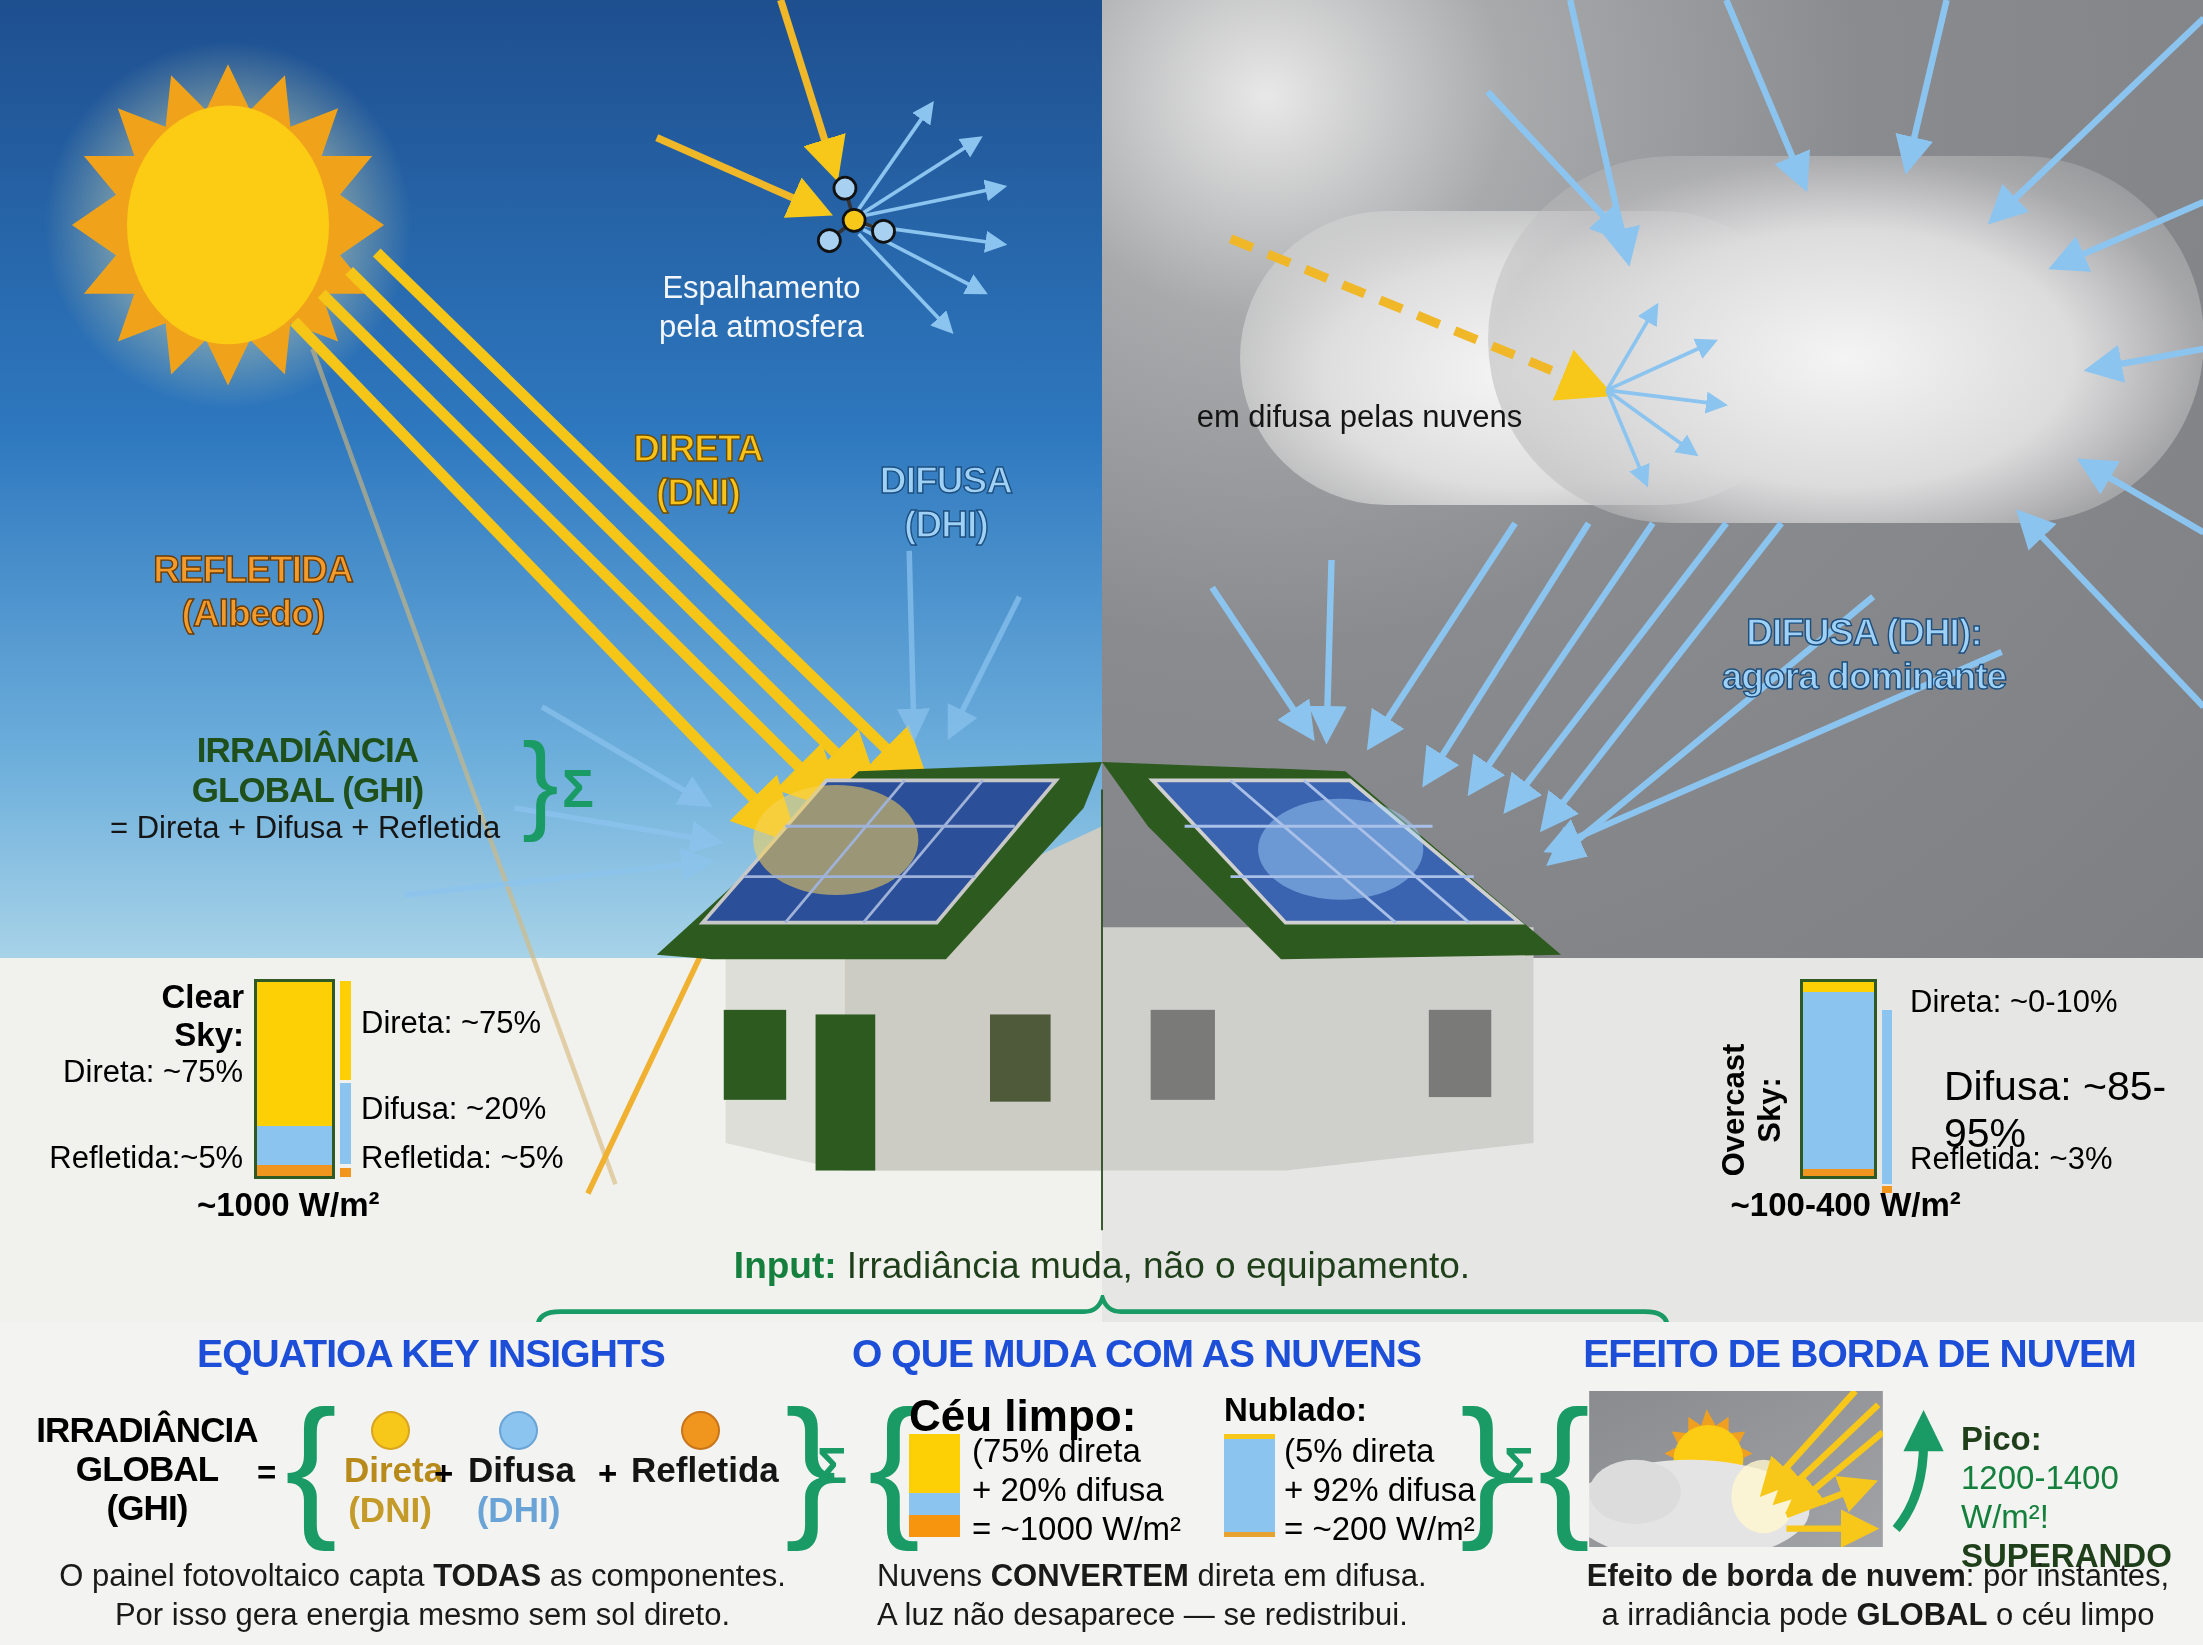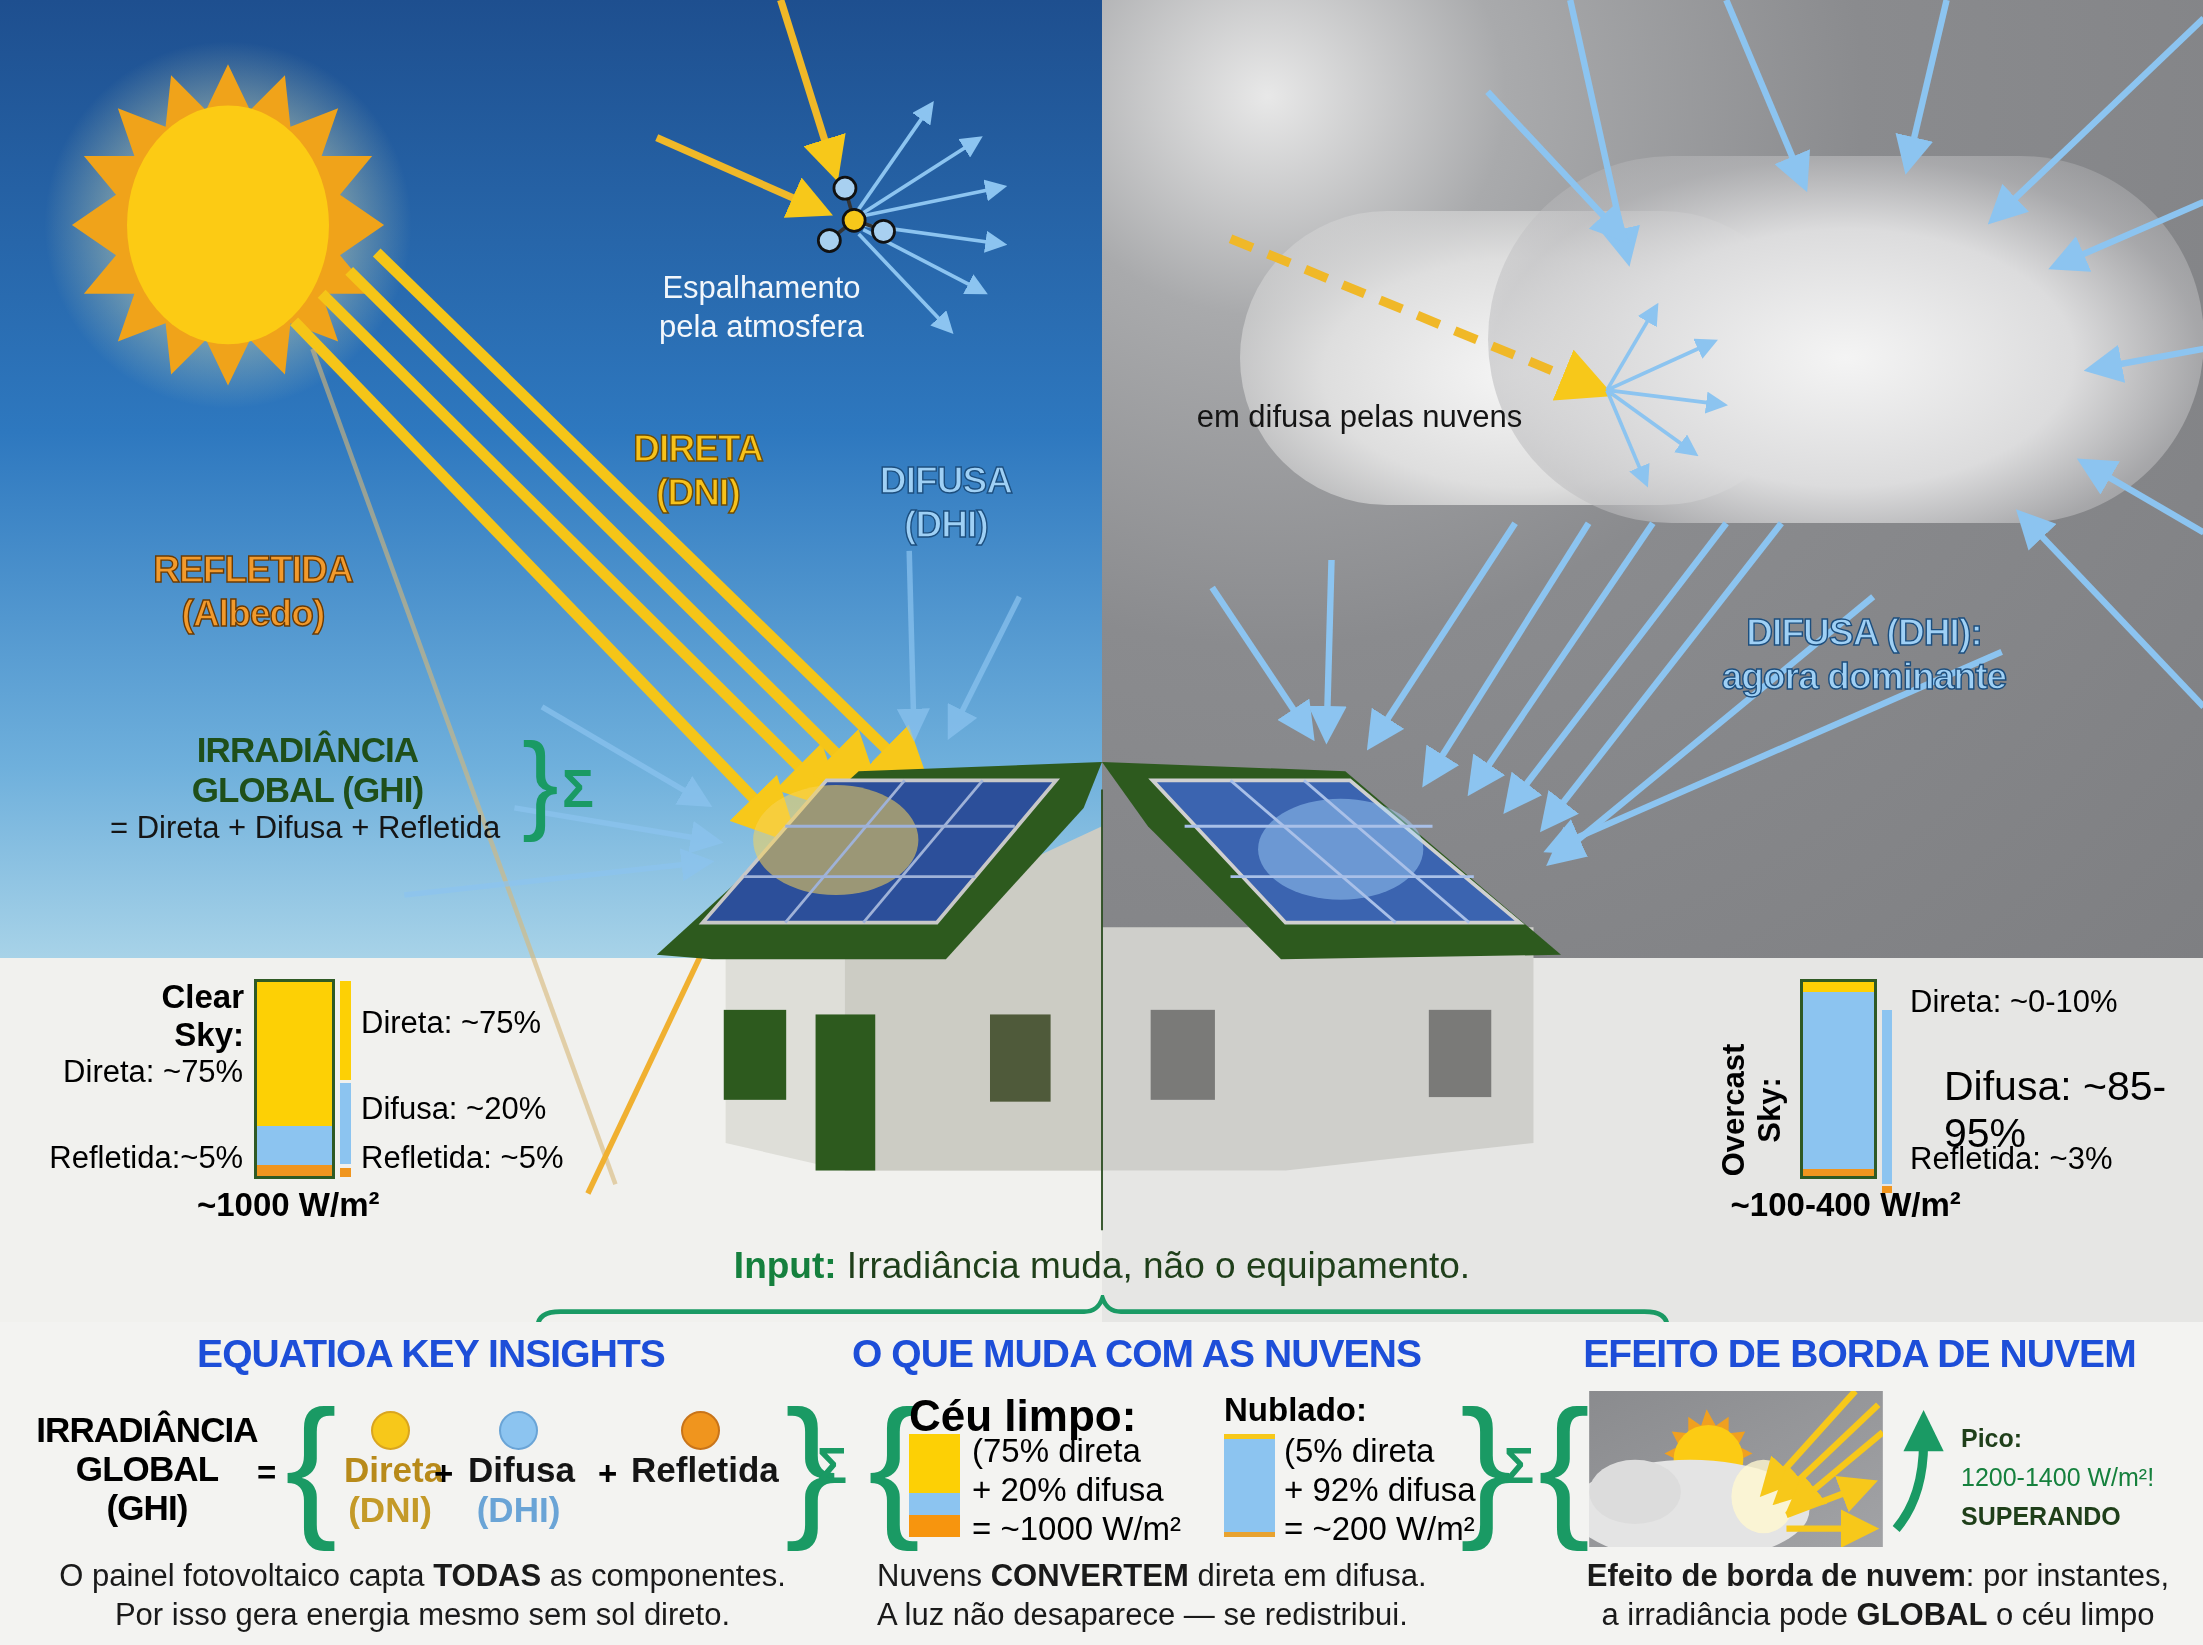--- a/index.html
+++ b/index.html
@@ -316,21 +316,21 @@
     <line x1="315" y1="15" x2="215" y2="110"></line>
     <line x1="320" y1="45" x2="230" y2="120"></line>
     <line x1="215" y1="135" x2="295" y2="105"></line>
     <line x1="215" y1="150" x2="295" y2="150"></line>
   </g>
 </svg>
 <svg class="abs" style="left:1887px;top:1405px;" width="64" height="129" viewBox="0 0 70 140">
   <path d="M10,135 Q40,100 40,40" fill="none" stroke="#1a9a64" stroke-width="10"></path>
   <polygon points="40,5 62,50 18,50" fill="#1a9a64"></polygon>
 </svg>
-<div class="abs" style="left:1961px;top:1419px;font-size:25px;line-height:39px;color:#1f3f1a;">
+<div class="abs" style="left:1961px;top:1419px;font-size:33px;line-height:39px;color:#1f3f1a;">
   <div style="font-weight:bold;">Pico:</div>
   <div style="color:#15803d;">1200-1400 W/m²!</div>
   <div style="font-weight:bold;">SUPERANDO</div>
 </div>
 <div class="abs body-txt" style="left:1561px;top:1556px;width:634px;">
   <div><b>Efeito de borda de nuvem</b><span>: por instantes,</span></div>
   <div><span>a irradiância pode </span><b>GLOBAL</b><span> o céu limpo</span></div>
 </div>
 
 

